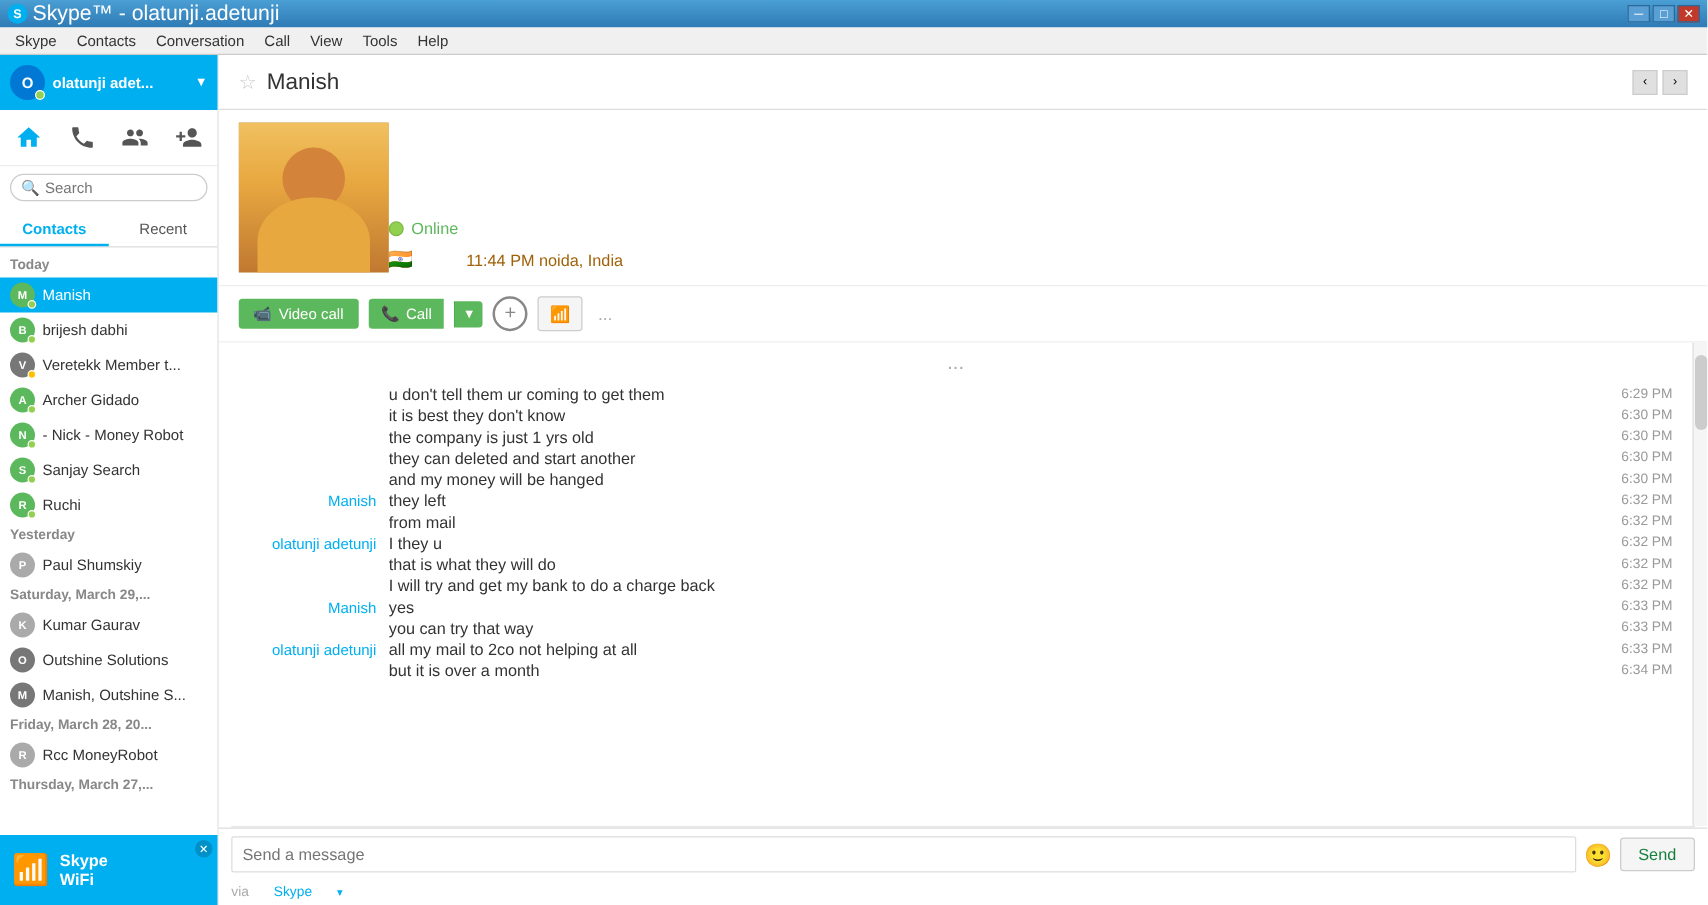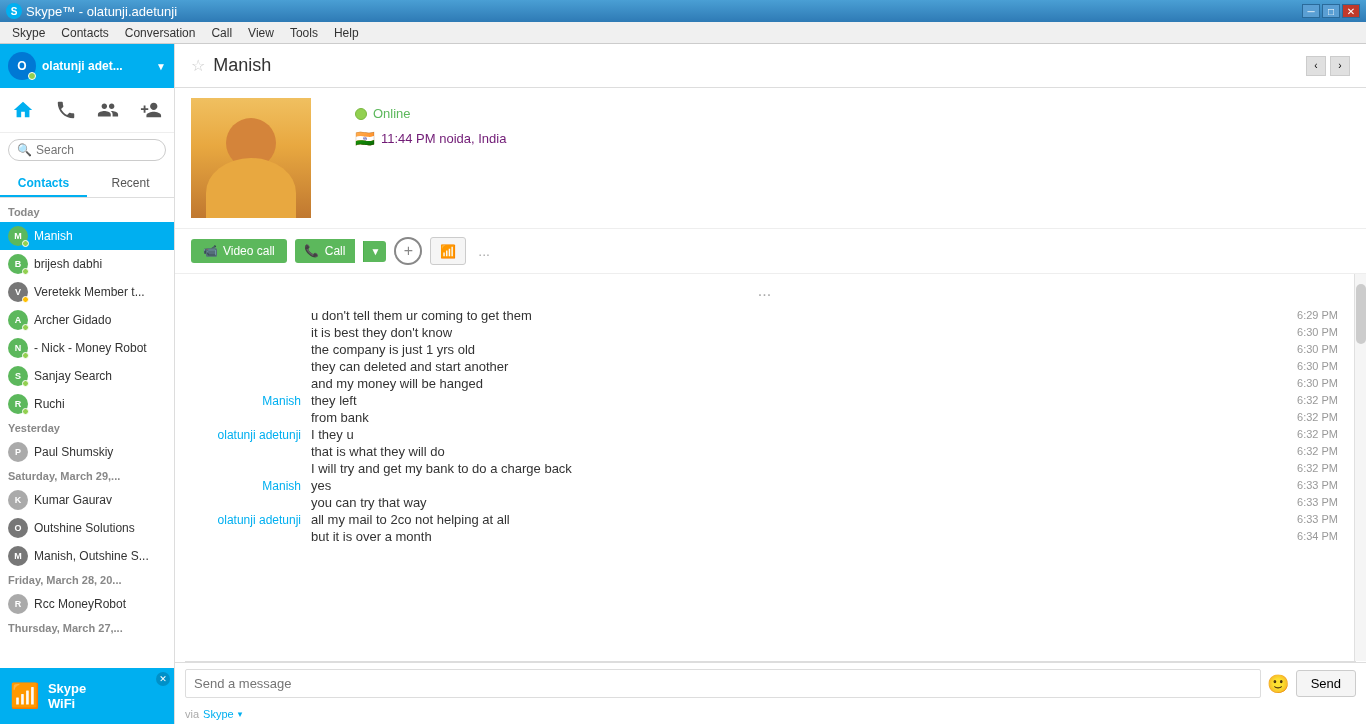--- a/index.html
+++ b/index.html
@@ -9,21 +9,21 @@
     .titlebar {
       height: 22px;
       background: linear-gradient(to bottom, #4a9fd4, #2e7ab5);
       display: flex;
       align-items: center;
       padding: 0 6px;
       color: #fff;
       font-size: 12px;
     }
     .titlebar-icon { width: 16px; height: 16px; margin-right: 4px; }
-    .titlebar-title { flex: 1; font-size: 13px; }
+    .titlebar-title { flex: 1; font-size: 17px; }
     .titlebar-controls { display: flex; gap: 2px; }
     .titlebar-btn { width: 18px; height: 14px; background: #5a9fd4; border: 1px solid #2a6a9a; display: flex; align-items: center; justify-content: center; font-size: 10px; cursor: pointer; color: #fff; }
 
     
     .menubar {
       height: 22px;
       background: #f0f0f0;
       display: flex;
       align-items: center;
       padding: 0 4px;
@@ -185,30 +185,29 @@
     .star-icon { color: #ccc; margin-right: 8px; font-size: 16px; cursor: pointer; }
     .contact-header-name { font-size: 18px; font-weight: 300; color: #333; }
     .header-nav { margin-left: auto; display: flex; gap: 4px; }
     .header-nav-btn { width: 20px; height: 20px; background: #e0e0e0; display: flex; align-items: center; justify-content: center; font-size: 10px; cursor: pointer; border: 1px solid #ccc; }
 
     
     .profile-panel {
       display: flex;
       padding: 10px 16px;
       border-bottom: 1px solid #eee;
-      align-items: flex-start;
-      gap: 44px;
+      align-items: flex-end;
     }
     .profile-info { padding-top: 8px; }
     .profile-status-line { display: flex; align-items: center; margin-bottom: 8px; }
     .online-dot { width: 12px; height: 12px; border-radius: 50%; background: #92d050; margin-right: 6px; border: 1px solid #7ab840; }
     .online-text { color: #5cb85c; font-size: 13px; }
     .location-line { display: flex; align-items: center; }
     .flag-icon { margin-right: 6px; font-size: 16px; }
-    .location-text { font-size: 13px; color: #701a75; }
+    .location-text { font-size: 13px; color: #a16207; margin-left: 36px; }
 
     
     .action-bar {
       display: flex;
       padding: 8px 16px;
       gap: 8px;
       border-bottom: 1px solid #eee;
       align-items: center;
     }
     .video-btn {
@@ -314,31 +313,31 @@
       color: #999;
     }
     .emoji-btn { font-size: 18px; color: #aaa; cursor: pointer; }
     .send-btn {
       background: #f5f5f5;
       border: 1px solid #ccc;
       border-radius: 3px;
       padding: 5px 14px;
       font-size: 13px;
       cursor: pointer;
-      color: #000000;
+      color: #15803d;
     }
 
     
     .via-bar {
       padding: 4px 10px;
       font-size: 11px;
       color: #aaa;
       display: flex;
       align-items: center;
-      gap: 4px;
+      gap: 20px;
     }
     .via-skype-link { color: #00aff0; cursor: pointer; font-size: 11px; }
     .via-chevron { font-size: 9px; color: #00aff0; }
 
     
     .chat-area::-webkit-scrollbar { width: 8px; }
     .chat-area::-webkit-scrollbar-track { background: #f5f5f5; }
     .chat-area::-webkit-scrollbar-thumb { background: #ccc; border-radius: 4px; }
 
     
@@ -651,21 +650,21 @@
               <span class="chat-text">and my money will be hanged</span>
               <span class="chat-time">6:30 PM</span>
             </div>
             <div class="chat-message">
               <span class="chat-sender">Manish</span>
               <span class="chat-text">they left</span>
               <span class="chat-time">6:32 PM</span>
             </div>
             <div class="chat-message">
               <span class="chat-sender"></span>
-              <span class="chat-text">from bank</span>
+              <span class="chat-text">from mail</span>
               <span class="chat-time">6:32 PM</span>
             </div>
             <div class="chat-message">
               <span class="chat-sender">olatunji adetunji</span>
               <span class="chat-text">I they u</span>
               <span class="chat-time">6:32 PM</span>
             </div>
             <div class="chat-message">
               <span class="chat-sender"></span>
               <span class="chat-text">that is what they will do</span>

